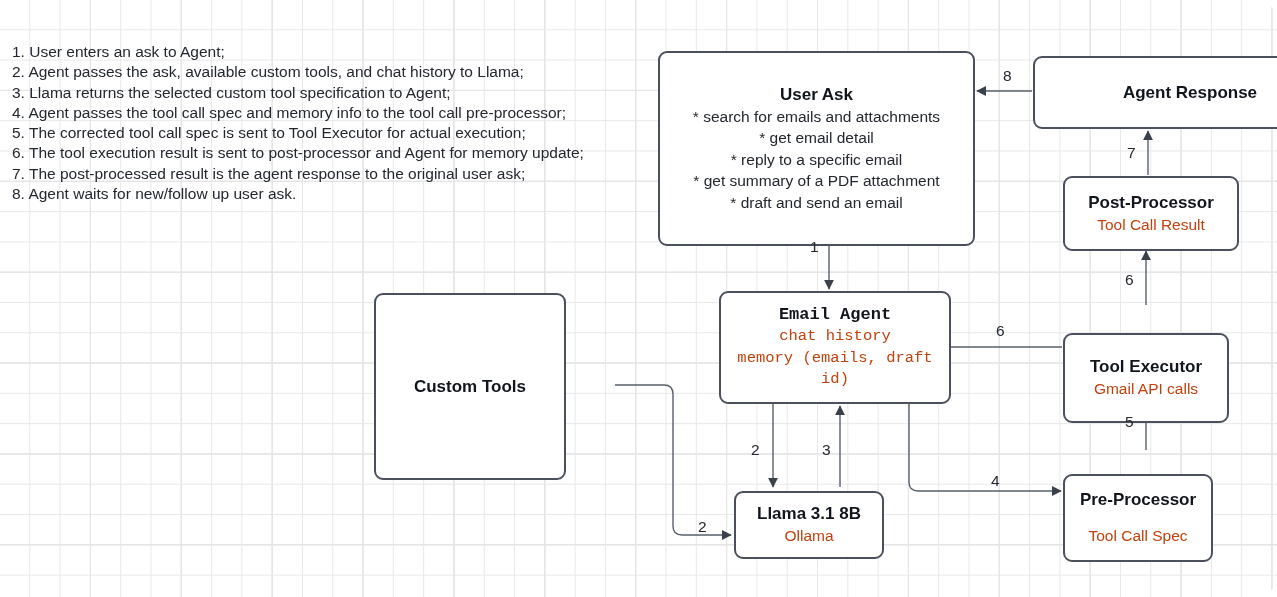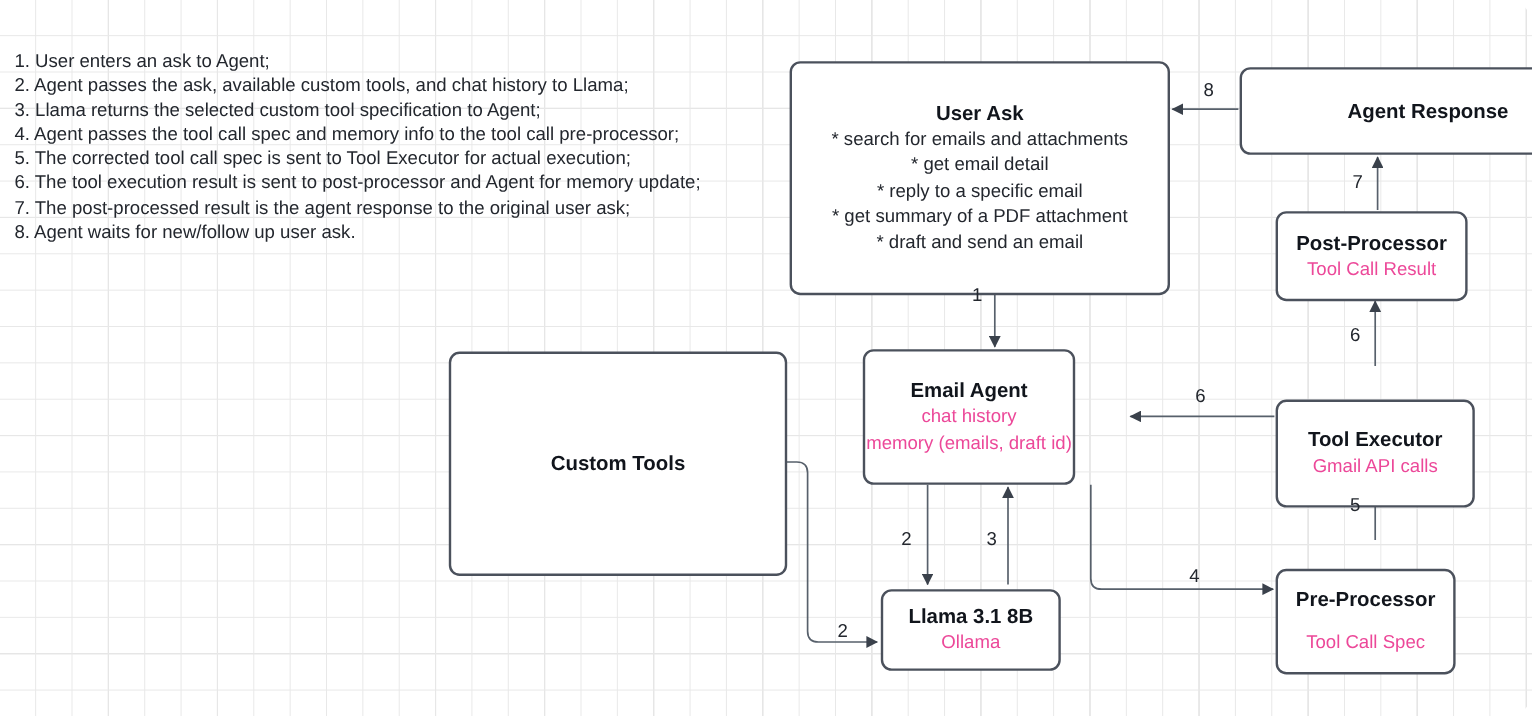--- a/index.html
+++ b/index.html
@@ -58,21 +58,21 @@
   }
   .node .title {
     font-weight: bold;
     font-size: 17px;
     line-height: 22px;
     color: #11151c;
   }
   .node .sub {
     font-size: 15.5px;
     line-height: 21.5px;
-    color: #ec4899;
+    color: #c2410c;
   }
   .node .list {
     font-size: 15.5px;
     line-height: 21.5px;
     color: #23272e;
   }
   .node .list span { display: block; }
 
   
   .edges {
@@ -157,42 +157,42 @@
       <span>* reply to a specific email</span>
       <span>* get summary of a PDF attachment</span>
       <span>* draft and send an email</span>
     </div>
   </div>
 
   <div class="node" style="left:1033px; top:56px; width:277px; height:73px;padding-left:37px;">
     <div class="title">Agent Response</div>
   </div>
 
-  <div class="node" style="left:1063px; top:176px; width:160px; height:75px;">
+  <div class="node" style="left:1063px; top:176px; width:176px; height:75px;">
     <div class="title">Post-Processor</div>
     <div class="sub">Tool Call Result</div>
   </div>
 
   <div class="node" style="left:1063px; top:305px; width:166px; height:90px;margin-top:28px;">
     <div class="title">Tool Executor</div>
     <div class="sub">Gmail API calls</div>
   </div>
 
   <div class="node" style="left:1063px; top:474px; width:150px; height:88px;gap:14px;">
     <div class="title">Pre-Processor</div>
     <div class="sub">Tool Call Spec</div>
   </div>
 
-  <div class="node" style="left:719px; top:291px; width:177px; height:113px;">
+  <div class="node" style="left:719px; top:291px; width:232px; height:113px;font-family:Liberation Mono, monospace;">
     <div class="title">Email Agent</div>
     <div class="sub">chat history</div>
     <div class="sub">memory (emails, draft id)</div>
   </div>
 
-  <div class="node" style="left:374px; top:293px; width:282px; height:187px;">
+  <div class="node" style="left:374px; top:293px; width:192px; height:187px;">
     <div class="title">Custom Tools</div>
   </div>
 
   <div class="node" style="left:734px; top:491px; width:150px; height:68px;">
     <div class="title">Llama 3.1 8B</div>
     <div class="sub">Ollama</div>
   </div>
 
 </div>
 

